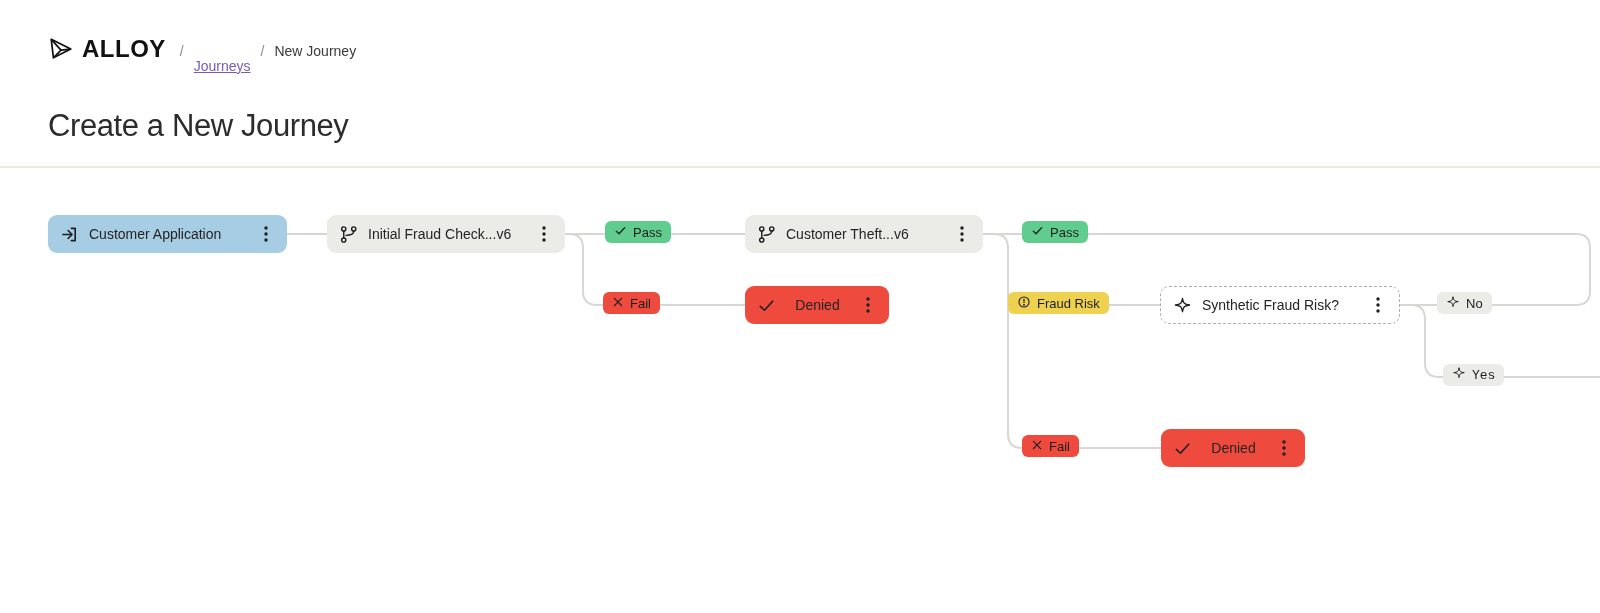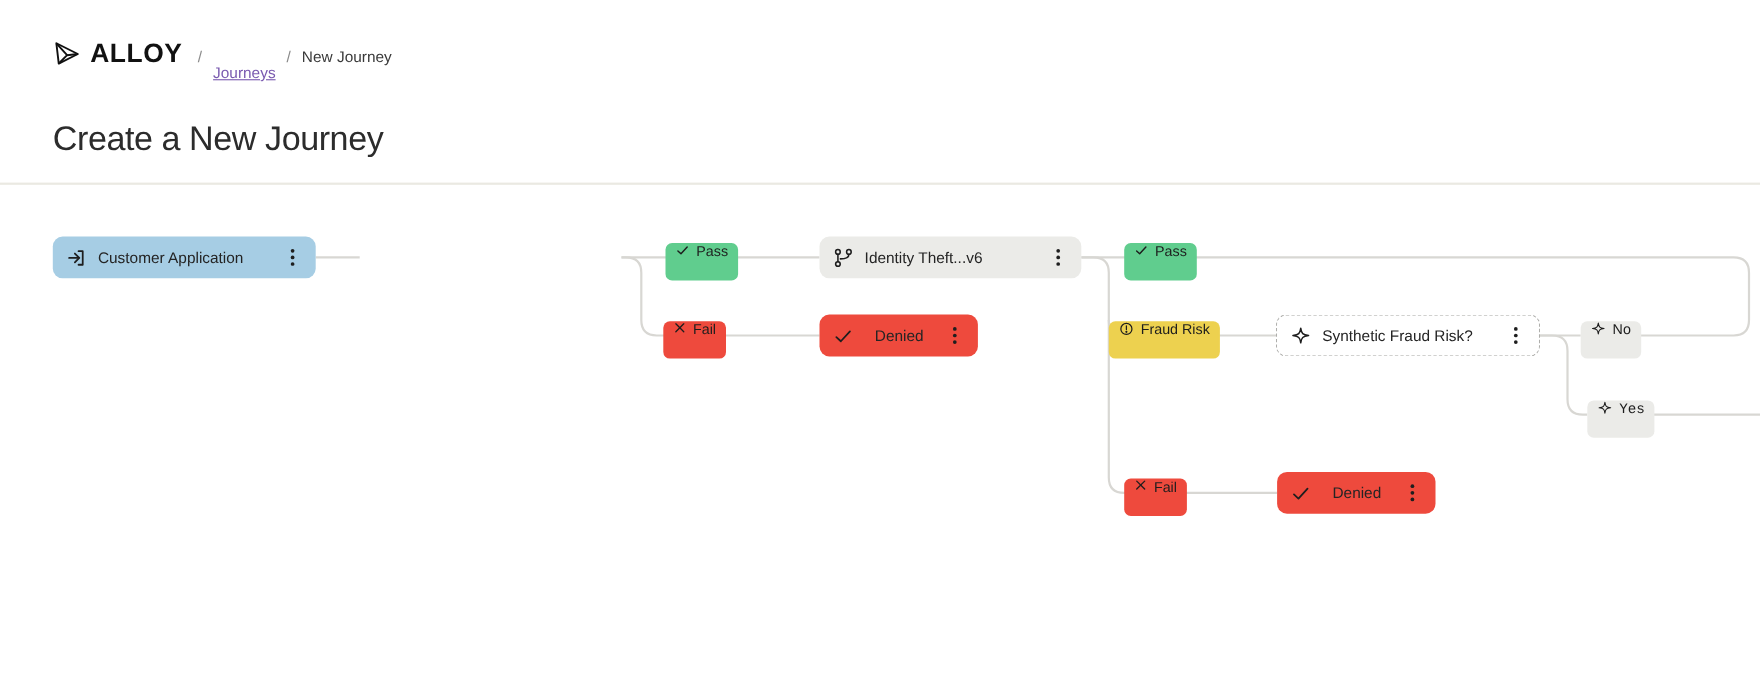--- a/index.html
+++ b/index.html
@@ -31,22 +31,22 @@
     height:38px; border-radius:9px; padding:0 12px;
     font-size:14px; color:#242424; cursor:pointer;
   }
   .node .node-icon { display:flex; align-items:center; }
   .node .label { white-space:nowrap; }
   .kebab { margin-left:auto; display:flex; align-items:center; justify-content:center;
            width:18px; height:26px; cursor:pointer; border:none; background:transparent; padding:0; }
   .node-denied .label { flex:1; text-align:center; }
 
   .tag {
-    position:absolute; display:flex; align-items:flex-start; gap:6px;
-    height:34px; border-radius:6px; padding:0 9px;
+    position:absolute; display:flex; align-items:center; gap:6px;
+    height:22px; border-radius:6px; padding:0 9px;
     font-size:13px; color:#1d1d1d; cursor:pointer; white-space:nowrap;
   }
 
   
   #n-ca  { left:48px;   top:215px; width:239px; background:#a6cde4; }
   #n-ifc { left:327px;  top:215px; width:238px; background:#ebebe8; }
   #n-it  { left:745px;  top:215px; width:238px; background:#ebebe8; }
   #n-d1  { left:745px;  top:286px; width:144px; background:#ee4a3d; }
   #n-sfr { left:1160px; top:286px; width:240px; background:#ffffff; border:1.5px dashed #aeaeab; }
   #n-d2  { left:1161px; top:429px; width:144px; background:#ee4a3d; }
@@ -112,32 +112,51 @@
     <span class="label">Customer Application</span>
     <button class="kebab">
       <svg width="16" height="20" viewBox="0 0 16 20" fill="#1e1e1e">
           <circle cx="8" cy="4" r="1.7"></circle>
           <circle cx="8" cy="10" r="1.7"></circle>
           <circle cx="8" cy="16" r="1.7"></circle>
         </svg>
     </button>
   </div>
 
-
-  <div class="node" id="n-it">
+  <div class="node" id="n-ifc">
     <span class="node-icon">
       <svg width="19" height="19" viewBox="0 0 20 20" fill="none" stroke="#1e1e1e" stroke-width="1.5" stroke-linecap="round">
         <circle cx="5" cy="4.2" r="2.2"></circle>
           <circle cx="15.5" cy="4.2" r="2.2"></circle>
           <circle cx="5" cy="15.8" r="2.2"></circle>
         <path d="M5 6.6 V13.4"></path>
         <path d="M15.5 6.6 C15.5 10.6 10.5 10.8 7.4 10.9"></path>
       </svg>
     </span>
-    <span class="label">Identity Theft...v6</span>
+    <span class="label">Initial Fraud Check...v6</span>
+    <button class="kebab">
+      <svg width="16" height="20" viewBox="0 0 16 20" fill="#1e1e1e">
+          <circle cx="8" cy="4" r="1.7"></circle>
+          <circle cx="8" cy="10" r="1.7"></circle>
+          <circle cx="8" cy="16" r="1.7"></circle>
+        </svg>
+    </button>
+  </div>
+
+  <div class="node" id="n-it">
+    <span class="node-icon">
+      <svg width="19" height="19" viewBox="0 0 20 20" fill="none" stroke="#1e1e1e" stroke-width="1.5" stroke-linecap="round">
+        <circle cx="5" cy="4.2" r="2.2"></circle>
+          <circle cx="15.5" cy="4.2" r="2.2"></circle>
+          <circle cx="5" cy="15.8" r="2.2"></circle>
+        <path d="M5 6.6 V13.4"></path>
+        <path d="M15.5 6.6 C15.5 10.6 10.5 10.8 7.4 10.9"></path>
+      </svg>
+    </span>
+    <span class="label">Customer Theft...v6</span>
     <button class="kebab">
       <svg width="16" height="20" viewBox="0 0 16 20" fill="#1e1e1e">
           <circle cx="8" cy="4" r="1.7"></circle>
           <circle cx="8" cy="10" r="1.7"></circle>
           <circle cx="8" cy="16" r="1.7"></circle>
         </svg>
     </button>
   </div>
 
   <div class="node node-denied" id="n-d1">

